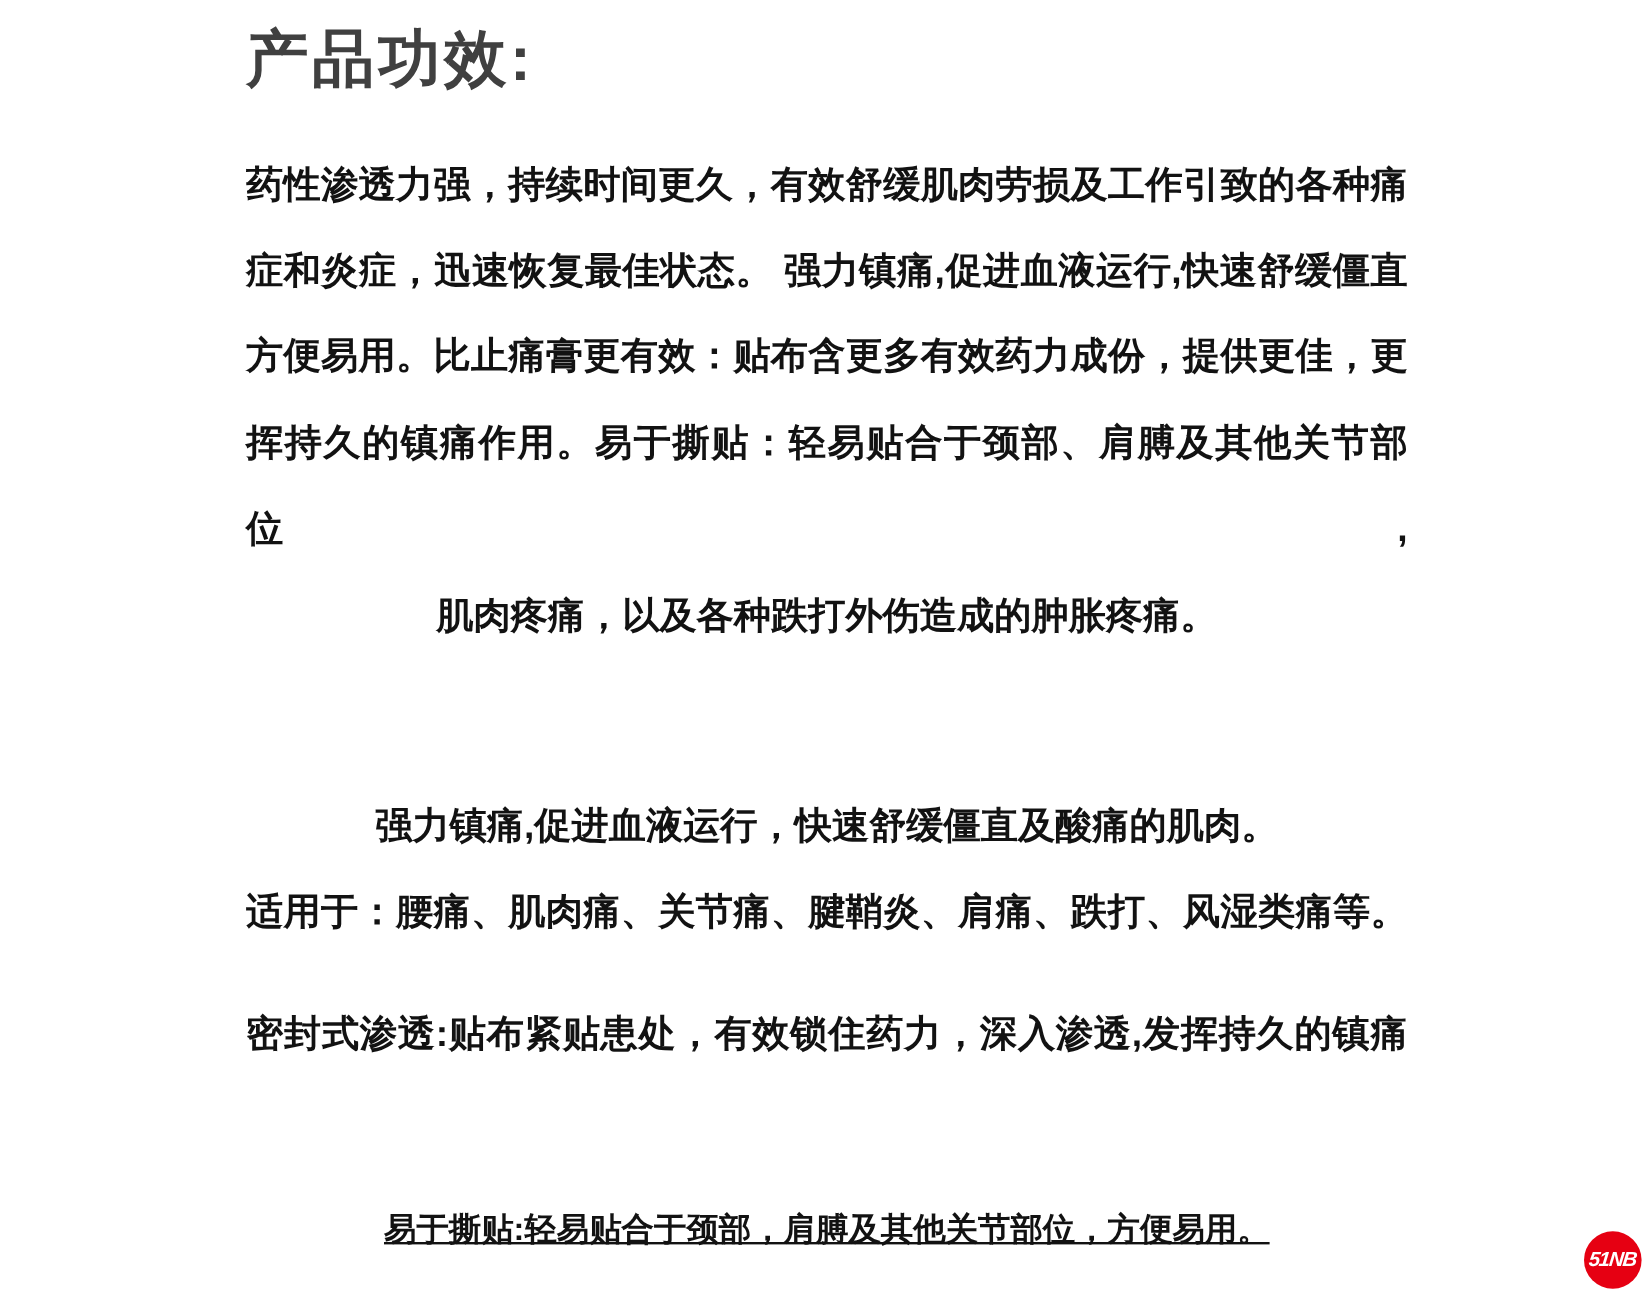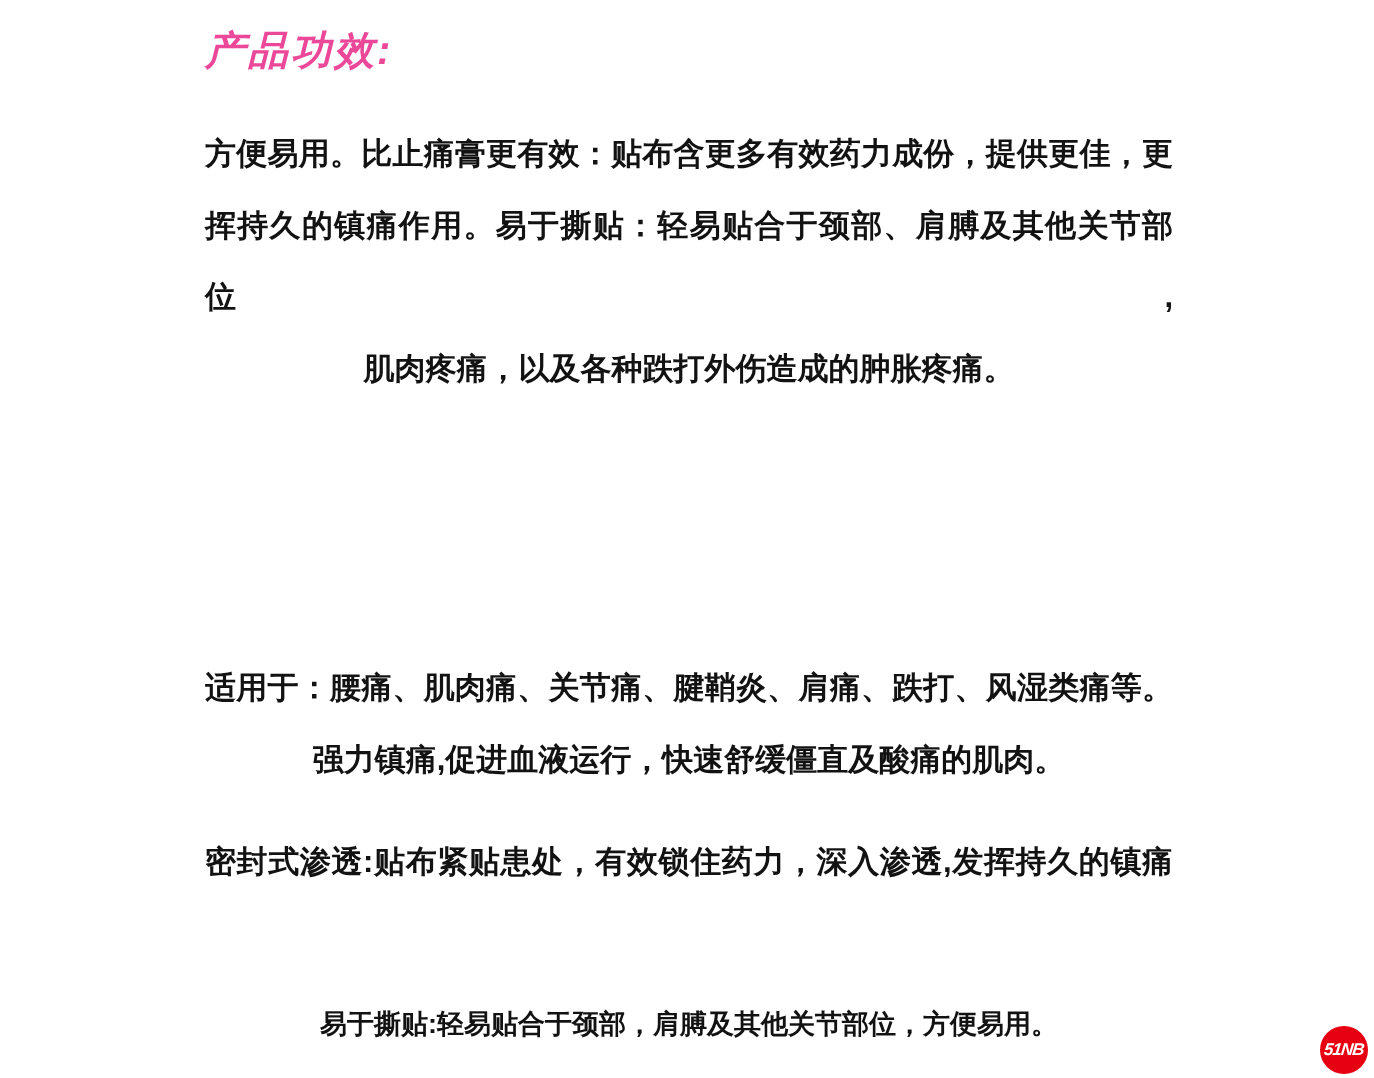--- a/index.html
+++ b/index.html
@@ -8,26 +8,25 @@
     width:1374px;height:1078px;
     background:#ffffff;
     overflow:hidden;
     font-family:"Liberation Sans","DejaVu Sans",sans-serif;
     color:#121212;
   }
   .title{
     position:absolute;
     left:205px;top:26px;
     margin:0;
-    font-size:40px;
+    font-size:52px;
     line-height:48px;
     font-weight:bold;
     letter-spacing:3px;
-    color:#ec4899;
-    font-style:italic;
+    color:#404040;
   }
   .para{
     position:absolute;
     left:205px;
     width:968px;
     font-weight:bold;
   }
   .p1{top:118px;}
   .p2{top:652px;}
   .p3{top:826px;}
@@ -39,20 +38,21 @@
     color:#121212;
   }
   .j{
     text-align:justify;
     text-align-last:justify;
     text-justify:inter-character;
   }
   .p4 .line{
     font-size:27px;
     line-height:52px;
+    text-decoration:underline;
   }
   .watermark{
     position:absolute;
     left:1320px;top:1026px;
     width:48px;height:48px;
     border-radius:50%;
     background:#e60012;
     display:flex;
     align-items:center;
     justify-content:center;
@@ -67,28 +67,30 @@
   }
 </style>
 </head>
 <body>
 
 <div class="page">
 
   <h1 class="title">产品功效:</h1>
 
   <div class="para p1">
+    <div class="line j">药性渗透力强，持续时间更久，有效舒缓肌肉劳损及工作引致的各种痛</div>
+    <div class="line j">症和炎症，迅速恢复最佳状态。 强力镇痛,促进血液运行,快速舒缓僵直</div>
     <div class="line j">方便易用。比止痛膏更有效：贴布含更多有效药力成份，提供更佳，更</div>
     <div class="line j">挥持久的镇痛作用。易于撕贴：轻易贴合于颈部、肩膊及其他关节部位,</div>
     <div class="line">肌肉疼痛，以及各种跌打外伤造成的肿胀疼痛。</div>
   </div>
 
   <div class="para p2">
+    <div class="line">强力镇痛,促进血液运行，快速舒缓僵直及酸痛的肌肉。</div>
     <div class="line j">适用于：腰痛、肌肉痛、关节痛、腱鞘炎、肩痛、跌打、风湿类痛等。</div>
-    <div class="line">强力镇痛,促进血液运行，快速舒缓僵直及酸痛的肌肉。</div>
   </div>
 
   <div class="para p3">
     <div class="line j">密封式渗透:贴布紧贴患处，有效锁住药力，深入渗透,发挥持久的镇痛</div>
   </div>
 
   <div class="para p4">
     <div class="line">易于撕贴:轻易贴合于颈部，肩膊及其他关节部位，方便易用。</div>
   </div>
 

